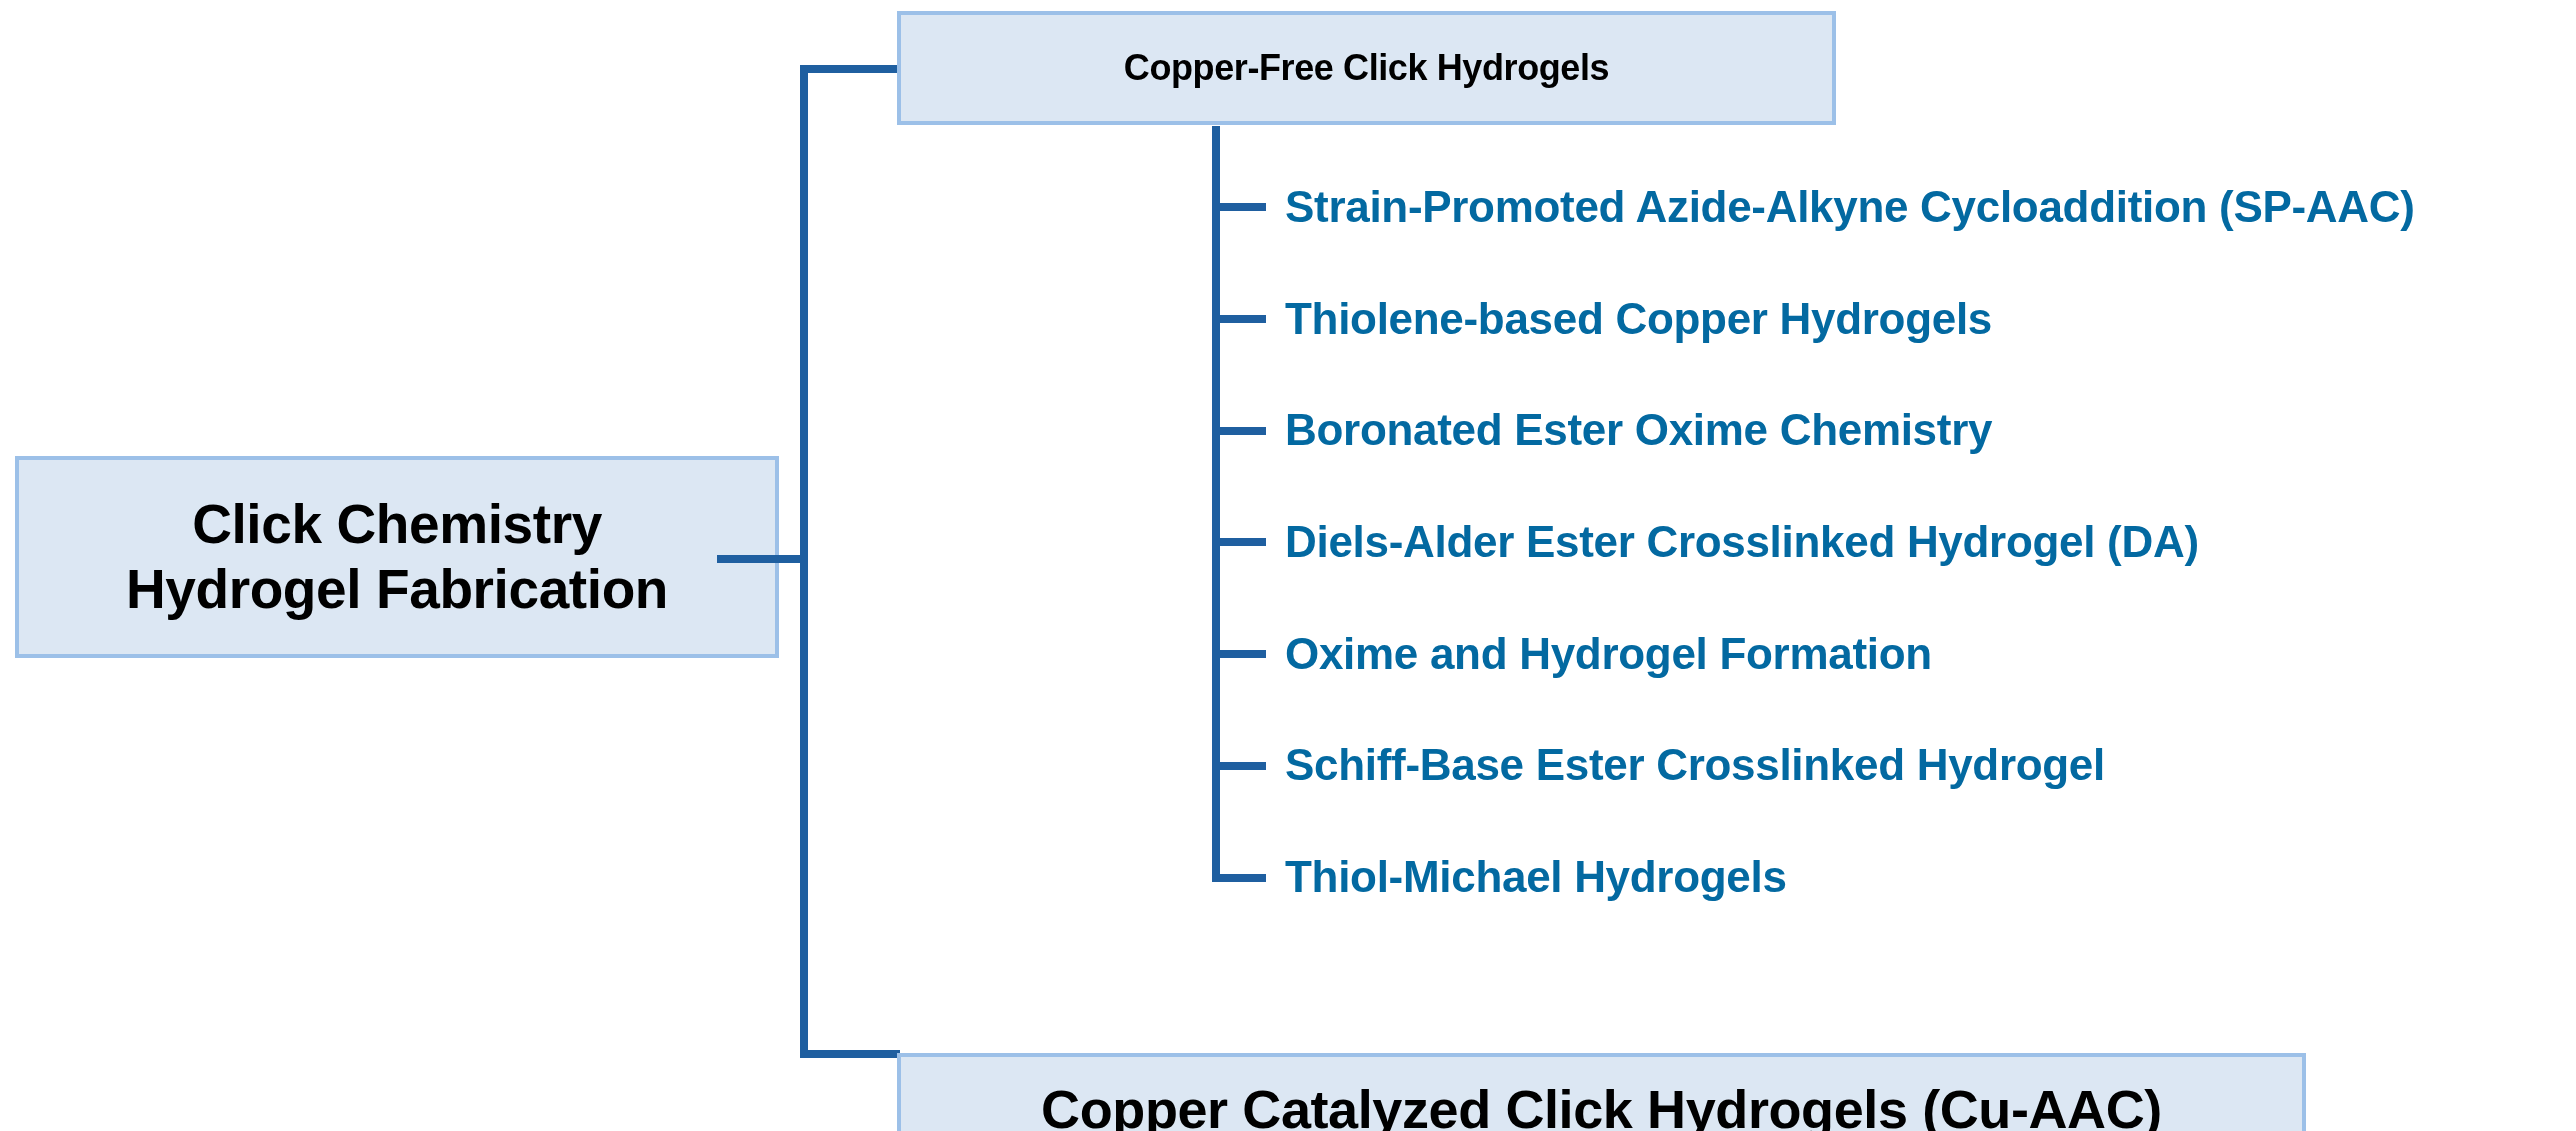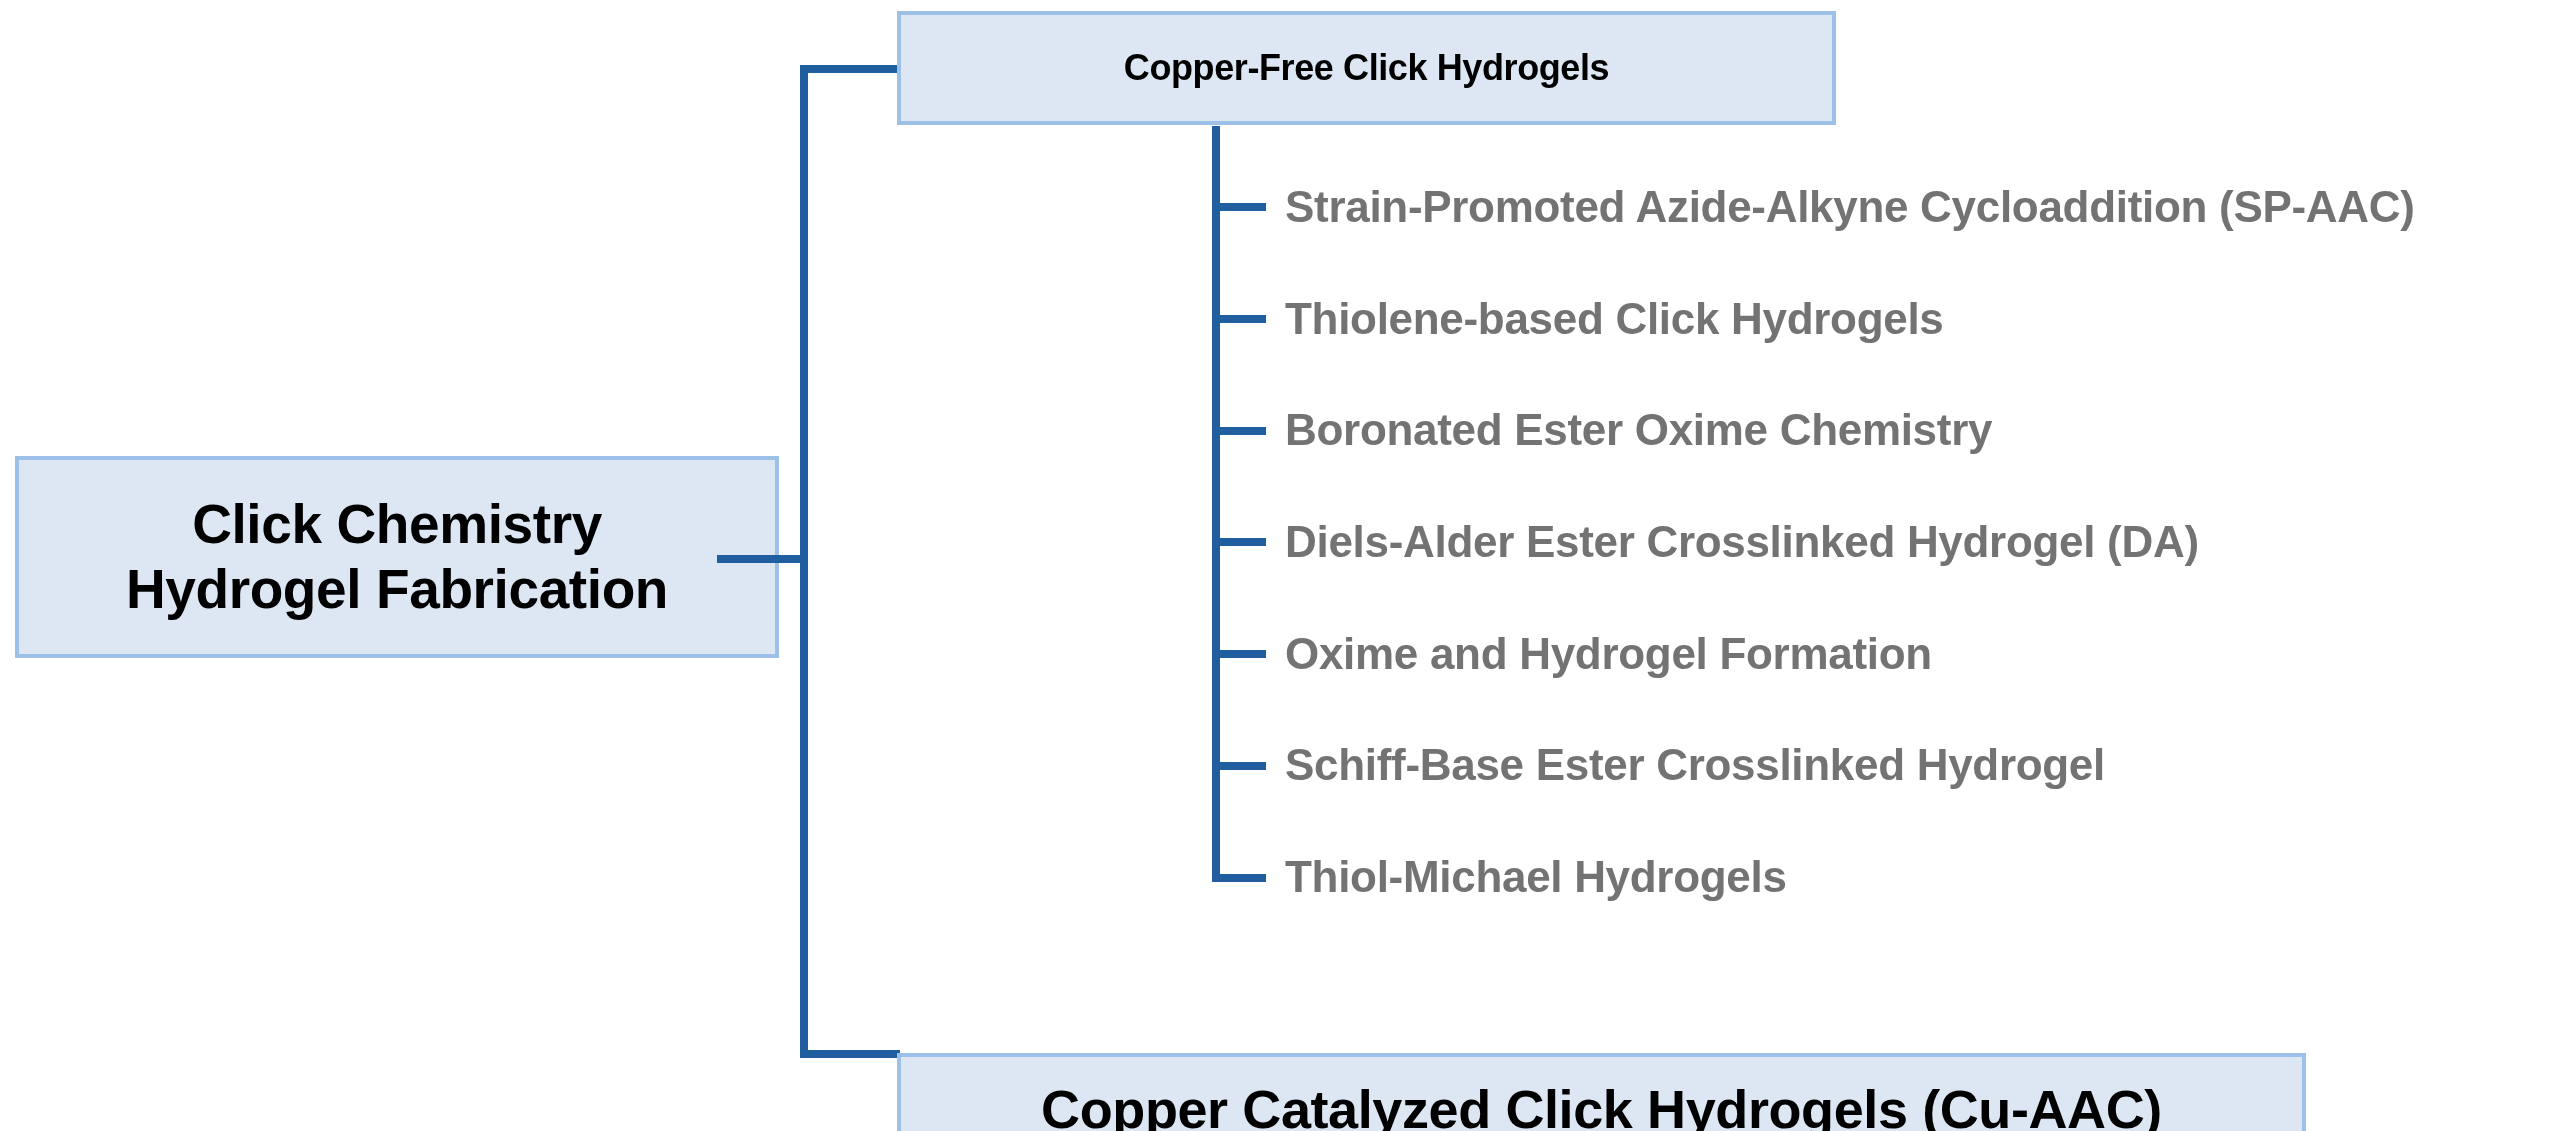--- a/index.html
+++ b/index.html
@@ -90,21 +90,21 @@
   .leaf-row {
     position: absolute;
     left: 1212px;
     height: 0;
   }
   .leaf-label {
     position: absolute;
     left: 73px;
     transform: translateY(-50%);
     white-space: nowrap;
-    color: #737373;
+    color: #0369a1;
     font-size: 44px;
     font-weight: 700;
     letter-spacing: -0.3px;
   }
 </style>
 </head>
 <body>
 
 <div id="canvas">
 
@@ -125,21 +125,21 @@
   <div class="line line-v" id="spine-drop"></div>
   <div class="line line-v" id="spine-vertical"></div>
 
   <div class="leaf-tick" style="top:203px"></div>
   <div class="leaf-row" style="top:207px">
     <span class="leaf-label">Strain-Promoted Azide-Alkyne Cycloaddition (SP-AAC)</span>
   </div>
 
   <div class="leaf-tick" style="top:315px"></div>
   <div class="leaf-row" style="top:319px">
-    <span class="leaf-label">Thiolene-based Click Hydrogels</span>
+    <span class="leaf-label">Thiolene-based Copper Hydrogels</span>
   </div>
 
   <div class="leaf-tick" style="top:427px"></div>
   <div class="leaf-row" style="top:430px">
     <span class="leaf-label">Boronated Ester Oxime Chemistry</span>
   </div>
 
   <div class="leaf-tick" style="top:538px"></div>
   <div class="leaf-row" style="top:542px">
     <span class="leaf-label">Diels-Alder Ester Crosslinked Hydrogel (DA)</span>

